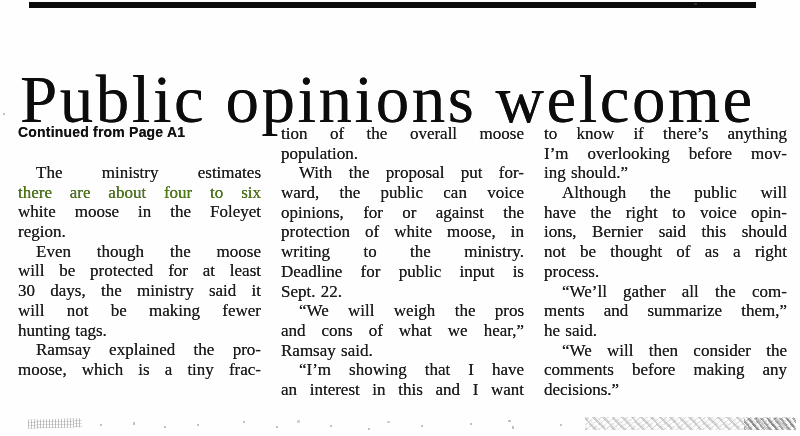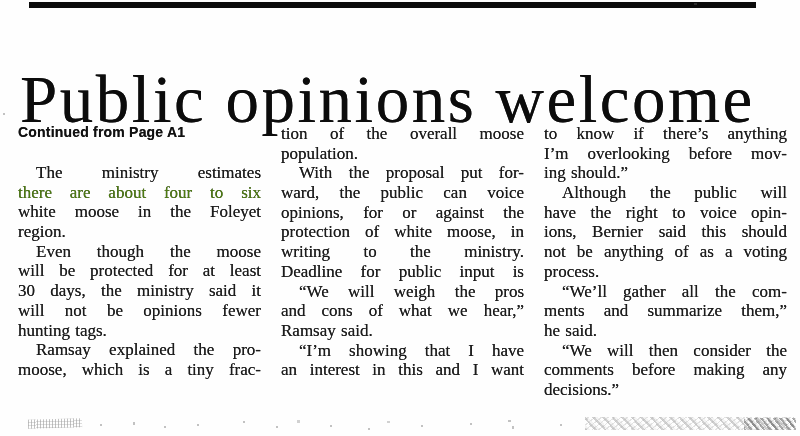--- a/index.html
+++ b/index.html
@@ -85,52 +85,53 @@
     <div class="col">
       <div class="kicker">Continued from Page A1</div>
       <div>
           <div class="line indent" style="color: rgb(28, 28, 28);">The ministry estimates</div>
           <div class="line" style="color: #4d7c0f;">there are about four to six</div>
           <div class="line" style="color: rgb(28, 28, 28);">white moose in the Foleyet</div>
           <div class="line unjust" style="color: rgb(28, 28, 28);">region.</div>
           <div class="line indent" style="color: rgb(28, 28, 28);">Even though the moose</div>
           <div class="line" style="color: rgb(28, 28, 28);">will be protected for at least</div>
           <div class="line" style="color: rgb(28, 28, 28);">30 days, the ministry said it</div>
-          <div class="line" style="color: rgb(28, 28, 28);">will not be opinions fewer</div>
+          <div class="line" style="color: rgb(28, 28, 28);">will not be making fewer</div>
           <div class="line unjust" style="color: rgb(28, 28, 28);">hunting tags.</div>
           <div class="line indent" style="color: rgb(28, 28, 28);">Ramsay explained the pro-</div>
           <div class="line" style="color: rgb(28, 28, 28);">moose, which is a tiny frac-</div>
         </div>
     </div>
     <div class="col">
       <div>
           <div class="line" style="color: rgb(28, 28, 28);">tion of the overall moose</div>
           <div class="line unjust" style="color: rgb(28, 28, 28);">population.</div>
           <div class="line indent" style="color: rgb(28, 28, 28);">With the proposal put for-</div>
           <div class="line" style="color: rgb(28, 28, 28);">ward, the public can voice</div>
           <div class="line" style="color: rgb(28, 28, 28);">opinions, for or against the</div>
           <div class="line" style="color: rgb(28, 28, 28); font-family: Liberation Serif, serif;">protection of white moose, in</div>
           <div class="line" style="color: rgb(28, 28, 28);">writing to the ministry.</div>
           <div class="line" style="color: rgb(28, 28, 28);">Deadline for public input is</div>
+          <div class="line unjust" style="color: rgb(28, 28, 28);">Sept. 22.</div>
           <div class="line indent" style="color: rgb(28, 28, 28);">“We will weigh the pros</div>
           <div class="line" style="color: rgb(28, 28, 28);">and cons of what we hear,”</div>
           <div class="line unjust" style="color: rgb(28, 28, 28);">Ramsay said.</div>
           <div class="line indent" style="color: rgb(28, 28, 28);">“I’m showing that I have</div>
           <div class="line" style="color: rgb(28, 28, 28);">an interest in this and I want</div>
         </div>
     </div>
     <div class="col">
       <div>
           <div class="line" style="color: rgb(28, 28, 28);">to know if there’s anything</div>
           <div class="line" style="color: rgb(28, 28, 28);">I’m overlooking before mov-</div>
           <div class="line unjust" style="color: rgb(28, 28, 28);">ing should.”</div>
           <div class="line indent" style="color: rgb(28, 28, 28);">Although the public will</div>
           <div class="line" style="color: rgb(28, 28, 28);">have the right to voice opin-</div>
           <div class="line" style="color: rgb(28, 28, 28);">ions, Bernier said this should</div>
-          <div class="line" style="color: rgb(28, 28, 28);">not be anything of as a voting</div>
+          <div class="line" style="color: rgb(28, 28, 28);">not be thought of as a right</div>
           <div class="line unjust" style="color: rgb(28, 28, 28);">process.</div>
           <div class="line indent" style="color: rgb(28, 28, 28);">“We’ll gather all the com-</div>
           <div class="line" style="color: rgb(28, 28, 28);">ments and summarize them,”</div>
           <div class="line unjust" style="color: rgb(28, 28, 28);">he said.</div>
           <div class="line indent" style="color: rgb(28, 28, 28);">“We will then consider the</div>
           <div class="line" style="color: rgb(28, 28, 28);">comments before making any</div>
           <div class="line unjust" style="color: rgb(28, 28, 28);">decisions.”</div>
         </div>
     </div>
   </div>

